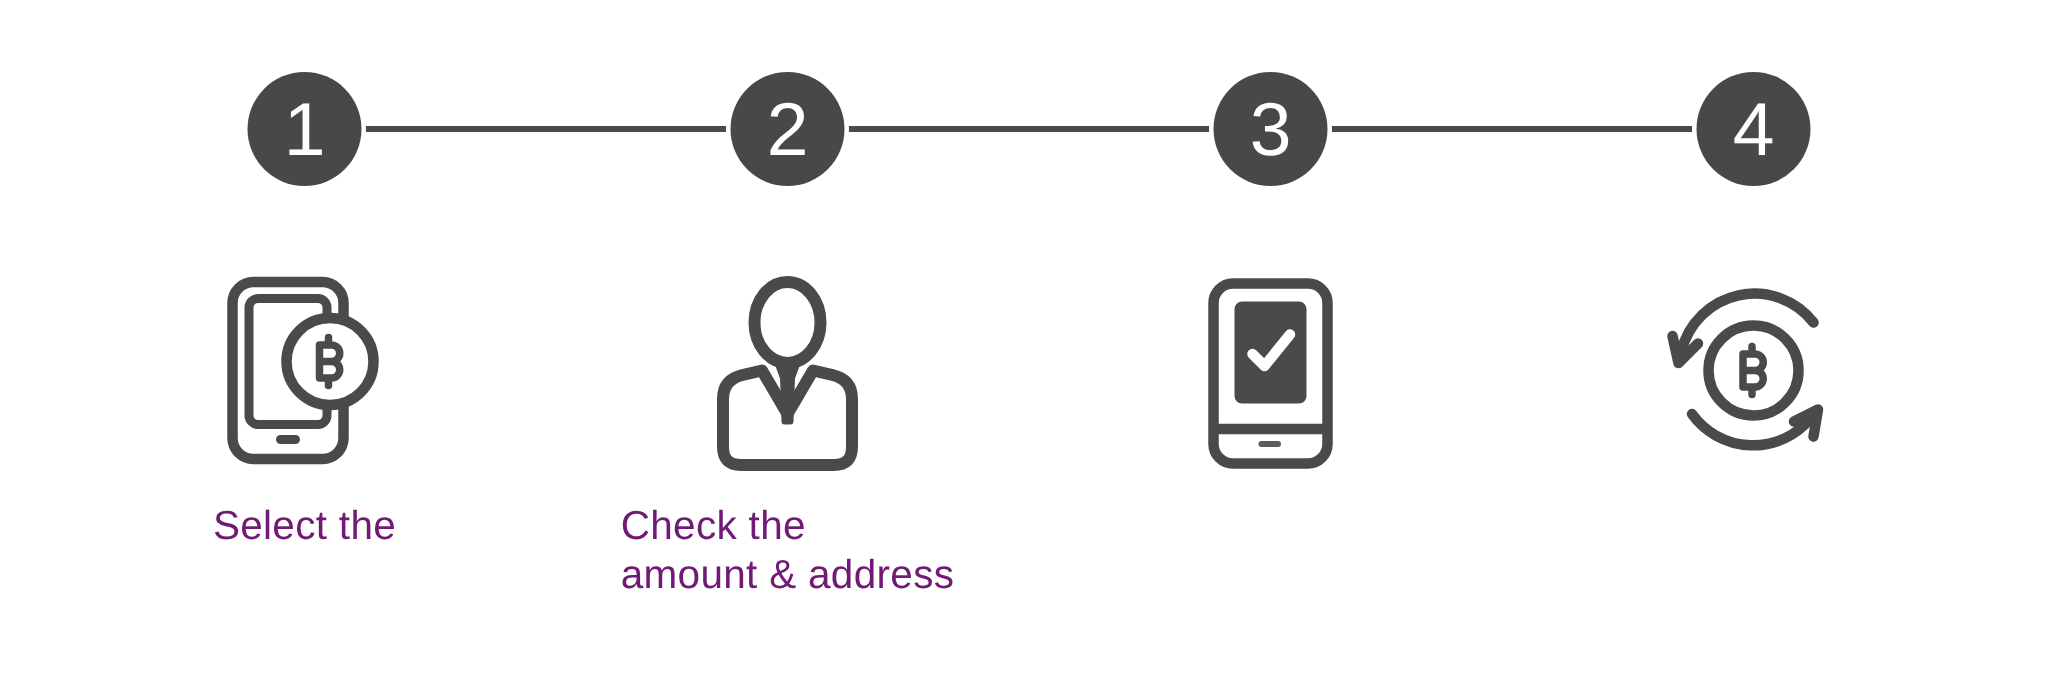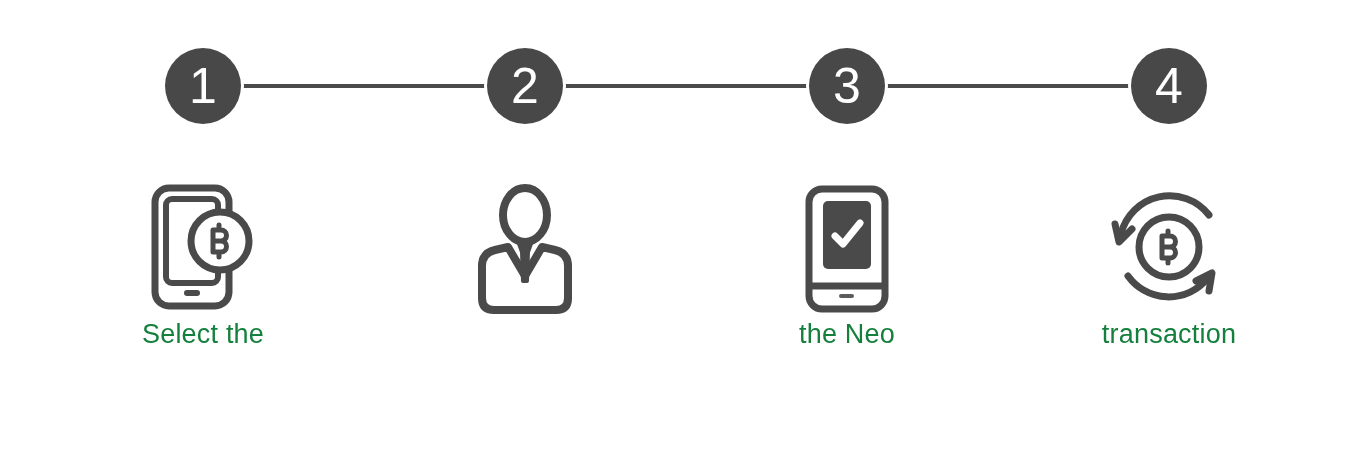--- a/index.html
+++ b/index.html
@@ -56,23 +56,24 @@
     user-select: none;
   }
   .icon-wrap {
     margin-top: 56px;
     height: 138px;
     display: flex;
     align-items: center;
     justify-content: center;
   }
   .label {
+    margin-top: 16px;
     font-size: 27px;
     line-height: 33px;
-    color: #15803d;
+    color: #701a75;
     letter-spacing: 0.2px;
   }
 </style>
 </head>
 <body>
 
 <div class="canvas">
 
   <div class="track"></div>
 
@@ -106,58 +107,58 @@
         <svg width="110" height="130" viewBox="0 0 110 130">
           <g fill="none" stroke="#4a4a4a" stroke-width="8" stroke-linecap="round" stroke-linejoin="round">
             <ellipse cx="55" cy="31" rx="22" ry="27"></ellipse>
             <path d="M 24,126 H 86 Q 98,126 98,114 V 82 Q 98,69 85,66 L 72,63 L 55,92 L 38,63 L 25,66 Q 12,69 12,82 V 114 Q 12,126 24,126 Z"></path>
             <path d="M 48,57 L 62,57 L 58,68 L 52,68 Z" fill="#4a4a4a" stroke-width="4"></path>
             <path d="M 52,68 L 58,68 L 57,97 L 53,97 Z" fill="#4a4a4a" stroke-width="4"></path>
           </g>
         </svg>
       </div>
       <div class="label">
+        <div>Check the</div>
+        <div>amount &amp; address</div>
       </div>
     </div>
 
     <div class="step">
       <div class="circle">
         <span>3</span>
       </div>
       <div class="icon-wrap">
         <svg width="84" height="128" viewBox="0 0 84 128">
           <g fill="none" stroke="#4a4a4a" stroke-width="7" stroke-linejoin="round">
             <rect x="4" y="4" width="76" height="120" rx="13"></rect>
             <rect x="18" y="16" width="48" height="68" rx="5" fill="#4a4a4a" stroke="none"></rect>
             <path d="M 30,51 L 38,59 L 55,38" stroke="#ffffff" stroke-width="7" stroke-linecap="round"></path>
             <line x1="4" y1="101" x2="80" y2="101"></line>
             <rect x="34" y="109" width="15" height="4" rx="2" fill="#4a4a4a" stroke="none" opacity="0.9"></rect>
           </g>
         </svg>
       </div>
       <div class="label">
-        <div>the Neo</div>
       </div>
     </div>
 
     <div class="step">
       <div class="circle">
         <span>4</span>
       </div>
       <div class="icon-wrap">
         <svg width="120" height="132" viewBox="0 0 120 132">
           <g fill="none" stroke="#4a4a4a" stroke-width="7" stroke-linecap="round" stroke-linejoin="round">
             <circle cx="60" cy="64" r="30"></circle>
             <path d="M 53,53 V 75 M 53,53 H 61 a 5.5,5.5 0 0 1 0 11 H 53 m 8,0 a 5.5,5.5 0 0 1 0 11 H 53 M 59,48 V 53 M 59,75 V 80" stroke-width="5"></path>
             <path d="M 100,32 A 50,50 0 0 0 12,51"></path>
             <path d="M 6,41 L 10,59 L 23,46"></path>
             <path d="M 19,93 A 50,50 0 0 0 98,96"></path>
             <path d="M 87,98 L 103,90 L 100,108"></path>
           </g>
         </svg>
       </div>
       <div class="label">
-        <div>transaction</div>
       </div>
     </div>
 
   </div>
 </div>
 
 </body></html>

